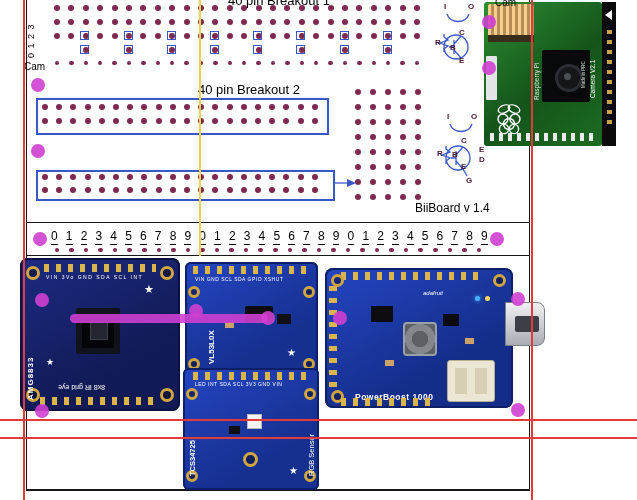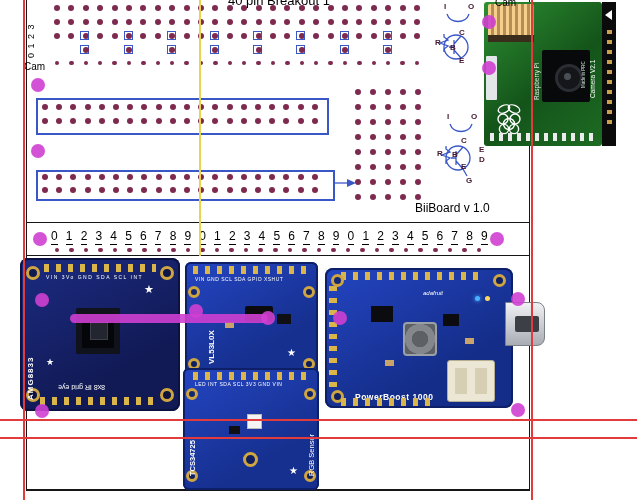--- a/index.html
+++ b/index.html
@@ -51,21 +51,22 @@
       <path d="M450 124 C453 134,469 134,472 124"></path>
       <path d="M446 146 v3 l4 3 l-8 3 l8 3 l-4 3 v3"></path>
       <path d="M451 158 h5 M456 151 v14 M456 155 L463 147 M456 161 L463 169 M463 169 L467 176"></path>
       <circle cx="458" cy="158" r="12"></circle>
       <path d="M333 183 H347"></path>
     </g>
     <polygon points="347,179 356,183 347,187" fill="#3a57c8"></polygon>
   </svg>
 
   <div class="lbl" style="left:228px;top:-7px;">40 pin Breakout 1</div>
-  <div class="lbl" style="left:415px;top:201px;font-size:12px;">BiiBoard v 1.0</div>
+  <div class="lbl" style="left:198px;top:82px;">40 pin Breakout 2</div>
+  <div class="lbl" style="left:415px;top:201px;font-size:12px;">BiiBoard v 1.4</div>
   <div class="lbl" style="left:24px;top:61px;font-size:10px;">Cam</div>
   <div class="lbl" style="left:495px;top:-3px;font-size:10px;">Cam</div>
   <div class="lbl vup" style="left:26px;top:2px;height:56px;font-size:9px;letter-spacing:1px;">0 1 2 3</div>
 
   <div id="column-numbers">
       <span>0</span>
       <span>1</span>
       <span>2</span>
       <span>3</span>
       <span>4</span>

